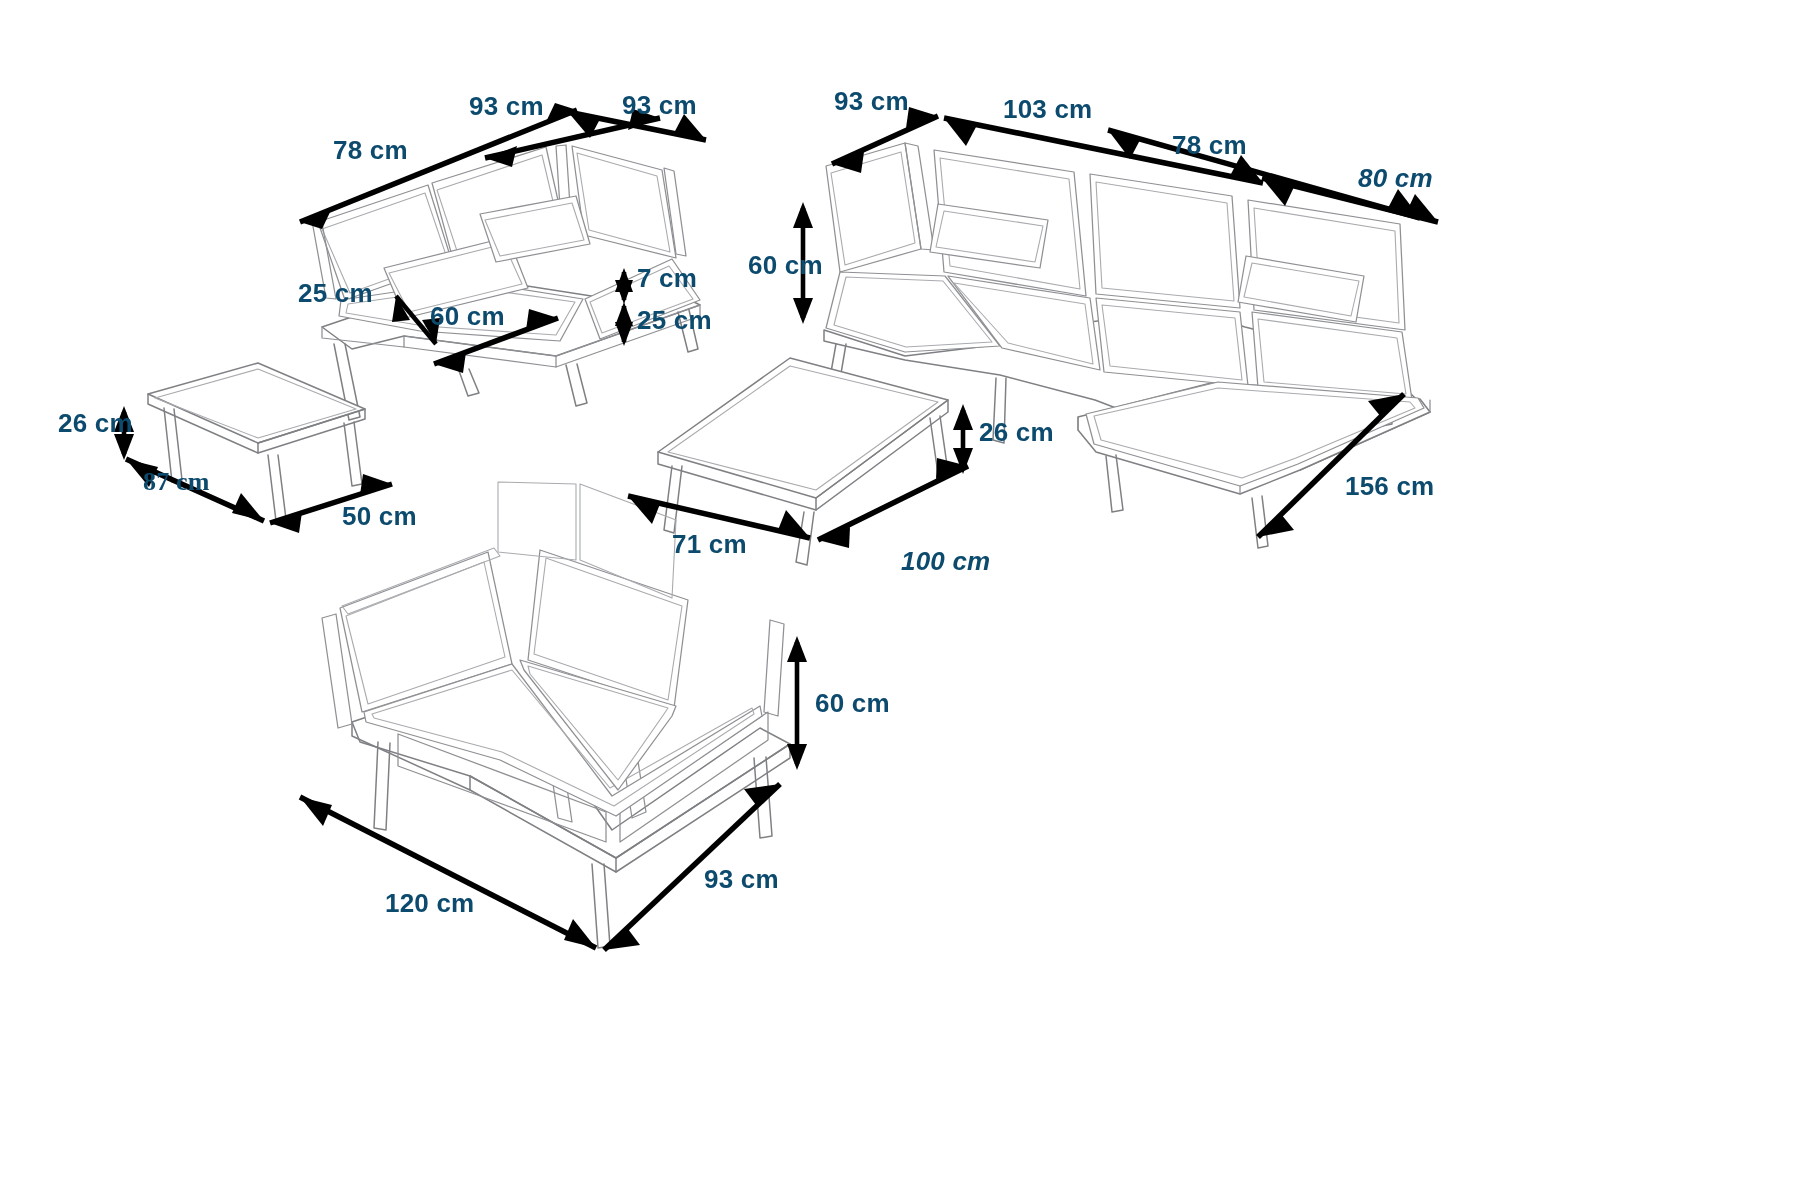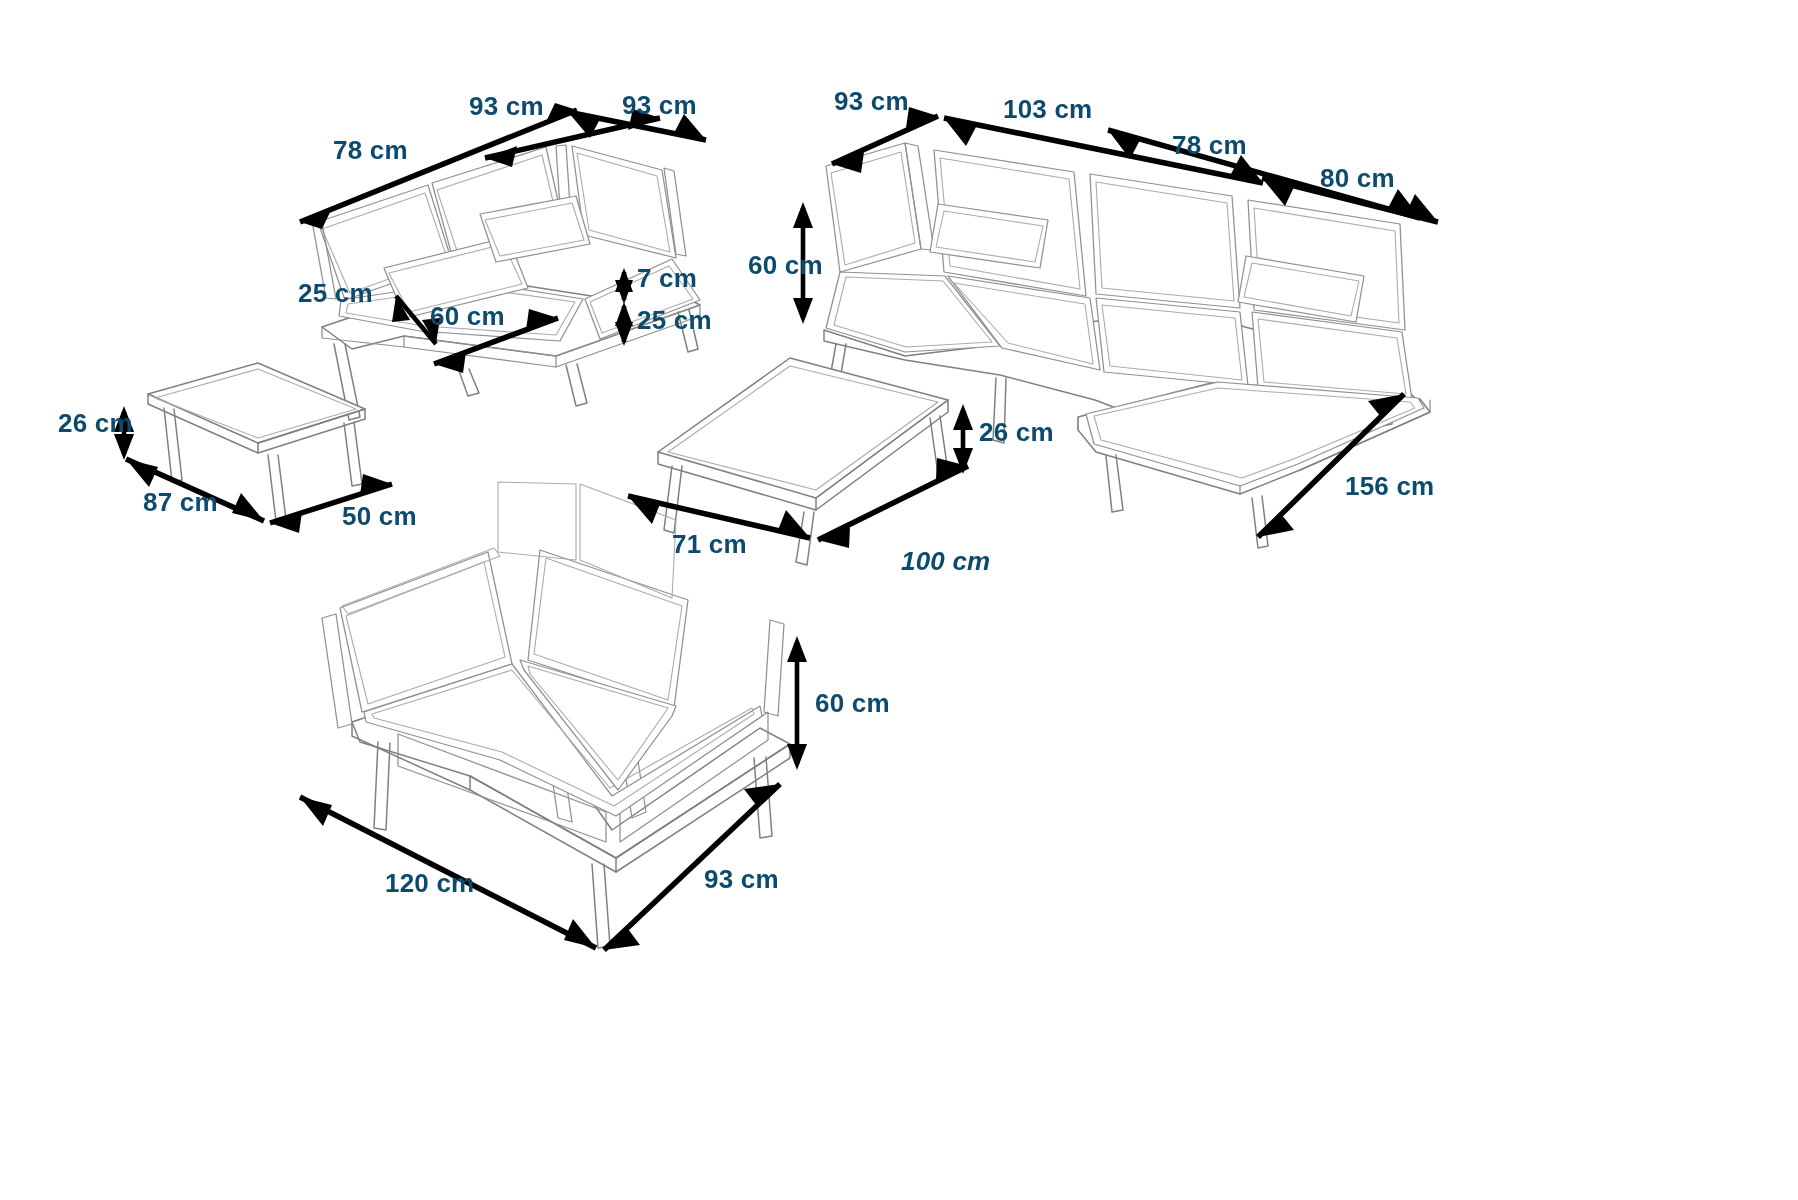--- a/index.html
+++ b/index.html
@@ -304,29 +304,29 @@
   <div class="dimlabel" style="left:469px;top:93px;">93 cm</div>
   <div class="dimlabel" style="left:622px;top:92px;">93 cm</div>
   <div class="dimlabel" style="left:298px;top:280px;">25 cm</div>
   <div class="dimlabel" style="left:430px;top:303px;">60 cm</div>
   <div class="dimlabel" style="left:637px;top:265px;">7 cm</div>
   <div class="dimlabel" style="left:637px;top:307px;">25 cm</div>
 
   <div class="dimlabel" style="left:834px;top:88px;">93 cm</div>
   <div class="dimlabel" style="left:1003px;top:96px;text-align:right;">103 cm</div>
   <div class="dimlabel" style="left:1172px;top:132px;">78 cm</div>
-  <div class="dimlabel" style="left:1320px;top:165px;">80 cm</div>
+  <div class="dimlabel" style="left:1358px;top:165px;font-style:italic;">80 cm</div>
   <div class="dimlabel" style="left:748px;top:252px;">60 cm</div>
   <div class="dimlabel" style="left:1345px;top:465px;margin-top:8px;">156 cm</div>
 
   <div class="dimlabel" style="left:58px;top:410px;">26 cm</div>
-  <div class="dimlabel" style="left:143px;top:489px;">87 cm</div>
+  <div class="dimlabel" style="left:143px;top:469px;font-family:Liberation Serif, serif;">87 cm</div>
   <div class="dimlabel" style="left:322px;top:503px;margin-left:20px;">50 cm</div>
 
   <div class="dimlabel" style="left:979px;top:419px;">26 cm</div>
   <div class="dimlabel" style="left:672px;top:531px;">71 cm</div>
   <div class="dimlabel" style="left:901px;top:548px;font-style:italic;">100 cm</div>
 
   <div class="dimlabel" style="left:815px;top:690px;">60 cm</div>
-  <div class="dimlabel" style="left:385px;top:870px;">120 cm</div>
+  <div class="dimlabel" style="left:385px;top:890px;">120 cm</div>
   <div class="dimlabel" style="left:704px;top:866px;">93 cm</div>
 
 </div>
 
 </body></html>

